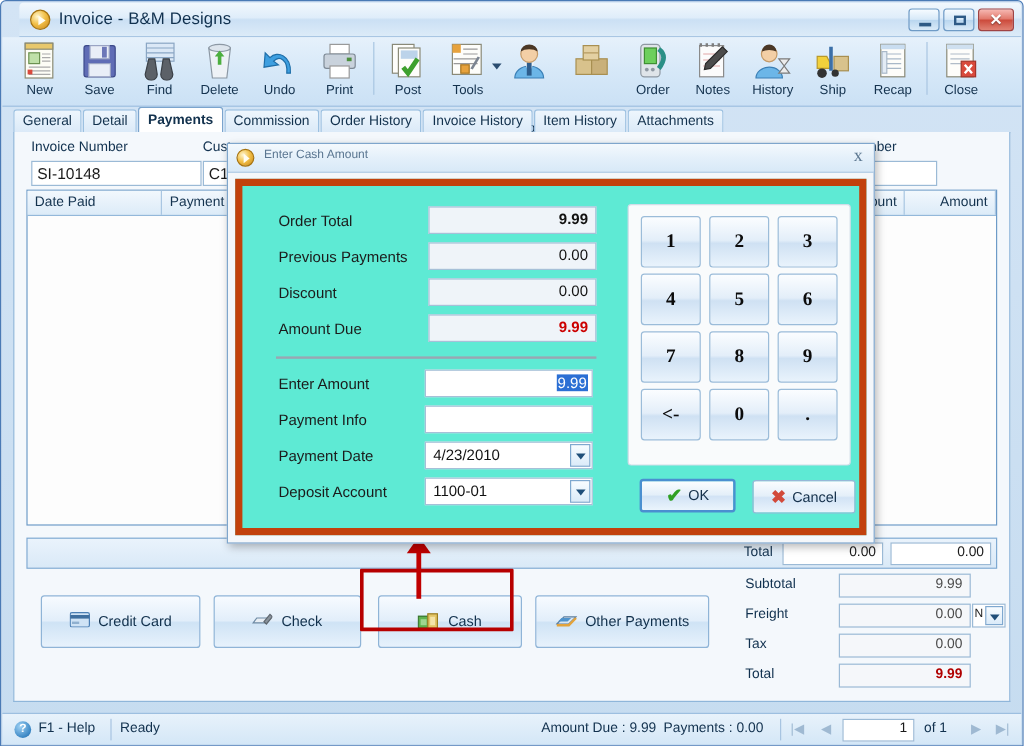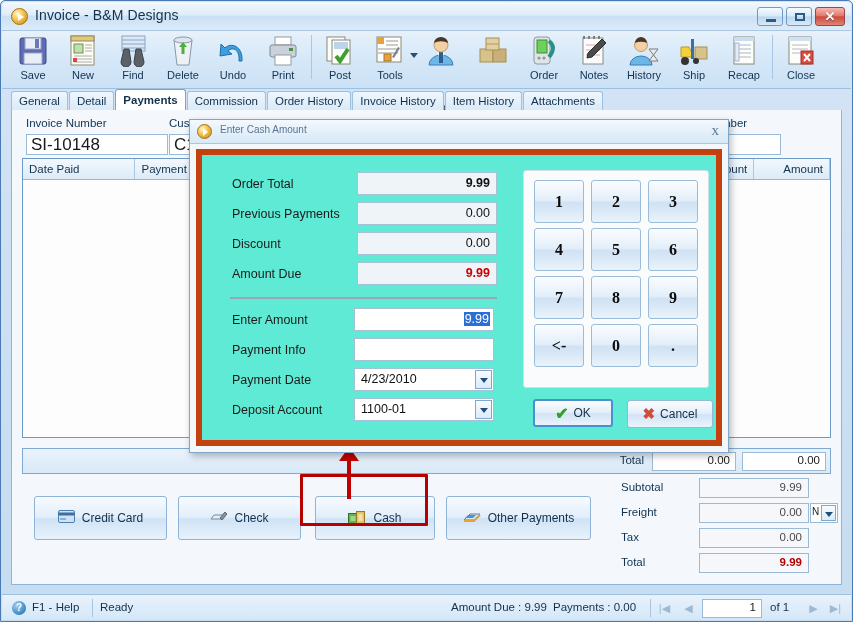--- a/index.html
+++ b/index.html
@@ -13,21 +13,21 @@
   .app-window {
     position: absolute; left: 0; top: 0;
     width: 853px; height: 622px;
     background: linear-gradient(180deg,#d3e4f5 0%,#c6dcf0 100%);
     border: 1px solid #4a7ab5;
     border-radius: 5px 5px 0 0;
   }
 
   
   .titlebar {
-    position: absolute; left: 1px; top: 1px; right: 1px; height: 29px;
+    position: absolute; left: 15px; top: 1px; right: 1px; height: 29px;
     background: linear-gradient(180deg,#f2f8fd 0%,#dfedfa 45%,#cbe0f4 52%,#dcebf8 100%);
     border-radius: 4px 4px 0 0;
     border-bottom: 1px solid #a9c6e3;
   }
   .title-icon {
     position: absolute; left: 9px; top: 6px; width: 17px; height: 17px;
     border-radius: 50%;
     background: radial-gradient(circle at 35% 32%, #fff6cf 0%, #f2c14a 45%, #c98516 100%);
     border: 1px solid #a5720f;
   }
@@ -101,21 +101,21 @@
 
   
   .page {
     position: absolute; left: 10px; top: 109px; right: 10px; bottom: 36px;
     background: #f4f8fc;
     border: 1px solid #8fb6da; border-top: none;
   }
   .field-label { position: absolute; font-size: 11.5px; color: #11314f; }
   .txtbox {
     position: absolute; background: #ffffff;
-    border: 1px solid #9bbad6; font-size: 17px; color: #1a1a1a;
+    border: 1px solid #9bbad6; font-size: 13px; color: #1a1a1a;
     padding: 2px 4px; line-height: 15px; height: 21px;
   }
 
   
   .grid {
     position: absolute; left: 10px; top: 48px; right: 10px; height: 280px;
     border: 1px solid #6d9bc8; background: #fdfdfd;
   }
   .grid-head {
     position: absolute; left: 0; top: 0; right: 0; height: 21px;
@@ -294,47 +294,47 @@
         <span class="g-x">✕</span>
       </div>
     </div>
   </div>
 
   <div class="toolbar">
 
     <div class="tb-item">
       <div class="tb-icon">
         <svg width="34" height="32" viewBox="0 0 34 32">
-          <rect x="4" y="3" width="26" height="26" rx="2" fill="#5f6cb5" stroke="#3c4a8a"></rect>
-          <rect x="9" y="3" width="16" height="11" fill="#e9eef7" stroke="#9aa4c4"></rect>
-          <rect x="19" y="4" width="4" height="9" fill="#6d78b8"></rect>
-          <rect x="8" y="18" width="18" height="11" fill="#e9eef7" stroke="#9aa4c4"></rect>
-        </svg>
-      </div>
-      <div class="tb-label">Save</div>
-    </div>
-
-    <div class="tb-item">
-      <div class="tb-icon">
-        <svg width="34" height="32" viewBox="0 0 34 32">
           <rect x="5" y="1" width="23" height="29" fill="#fdfdf6" stroke="#8b8b73"></rect>
           <rect x="5" y="1" width="23" height="5" fill="#e8c86c" stroke="#8b8b73"></rect>
           <rect x="8" y="9" width="9" height="9" fill="#bfe0a8" stroke="#6b9150"></rect>
           <g stroke="#aaa" stroke-width="1">
             <line x1="19" y1="10" x2="26" y2="10"></line>
               <line x1="19" y1="13" x2="26" y2="13"></line>
             <line x1="19" y1="16" x2="26" y2="16"></line>
               <line x1="8" y1="21" x2="26" y2="21"></line>
             <line x1="8" y1="24" x2="26" y2="24"></line>
               <line x1="8" y1="27" x2="26" y2="27"></line>
           </g>
           <rect x="7" y="23" width="4" height="4" fill="#d94a3d"></rect>
         </svg>
       </div>
       <div class="tb-label">New</div>
+    </div>
+
+    <div class="tb-item">
+      <div class="tb-icon">
+        <svg width="34" height="32" viewBox="0 0 34 32">
+          <rect x="4" y="3" width="26" height="26" rx="2" fill="#5f6cb5" stroke="#3c4a8a"></rect>
+          <rect x="9" y="3" width="16" height="11" fill="#e9eef7" stroke="#9aa4c4"></rect>
+          <rect x="19" y="4" width="4" height="9" fill="#6d78b8"></rect>
+          <rect x="8" y="18" width="18" height="11" fill="#e9eef7" stroke="#9aa4c4"></rect>
+        </svg>
+      </div>
+      <div class="tb-label">Save</div>
     </div>
 
     <div class="tb-item">
       <div class="tb-icon">
         <svg width="34" height="32" viewBox="0 0 34 32">
           <rect x="6" y="1" width="23" height="15" fill="#dbe8f6" stroke="#8aa6c4"></rect>
           <line x1="6" y1="5" x2="29" y2="5" stroke="#8aa6c4"></line>
           <line x1="6" y1="9" x2="29" y2="9" stroke="#8aa6c4"></line>
           <line x1="6" y1="13" x2="29" y2="13" stroke="#8aa6c4"></line>
           <path d="M8 14 L5 27 a5 5 0 0 0 10 0 L13 14 z" fill="#5c6168" stroke="#3b4047"></path>

